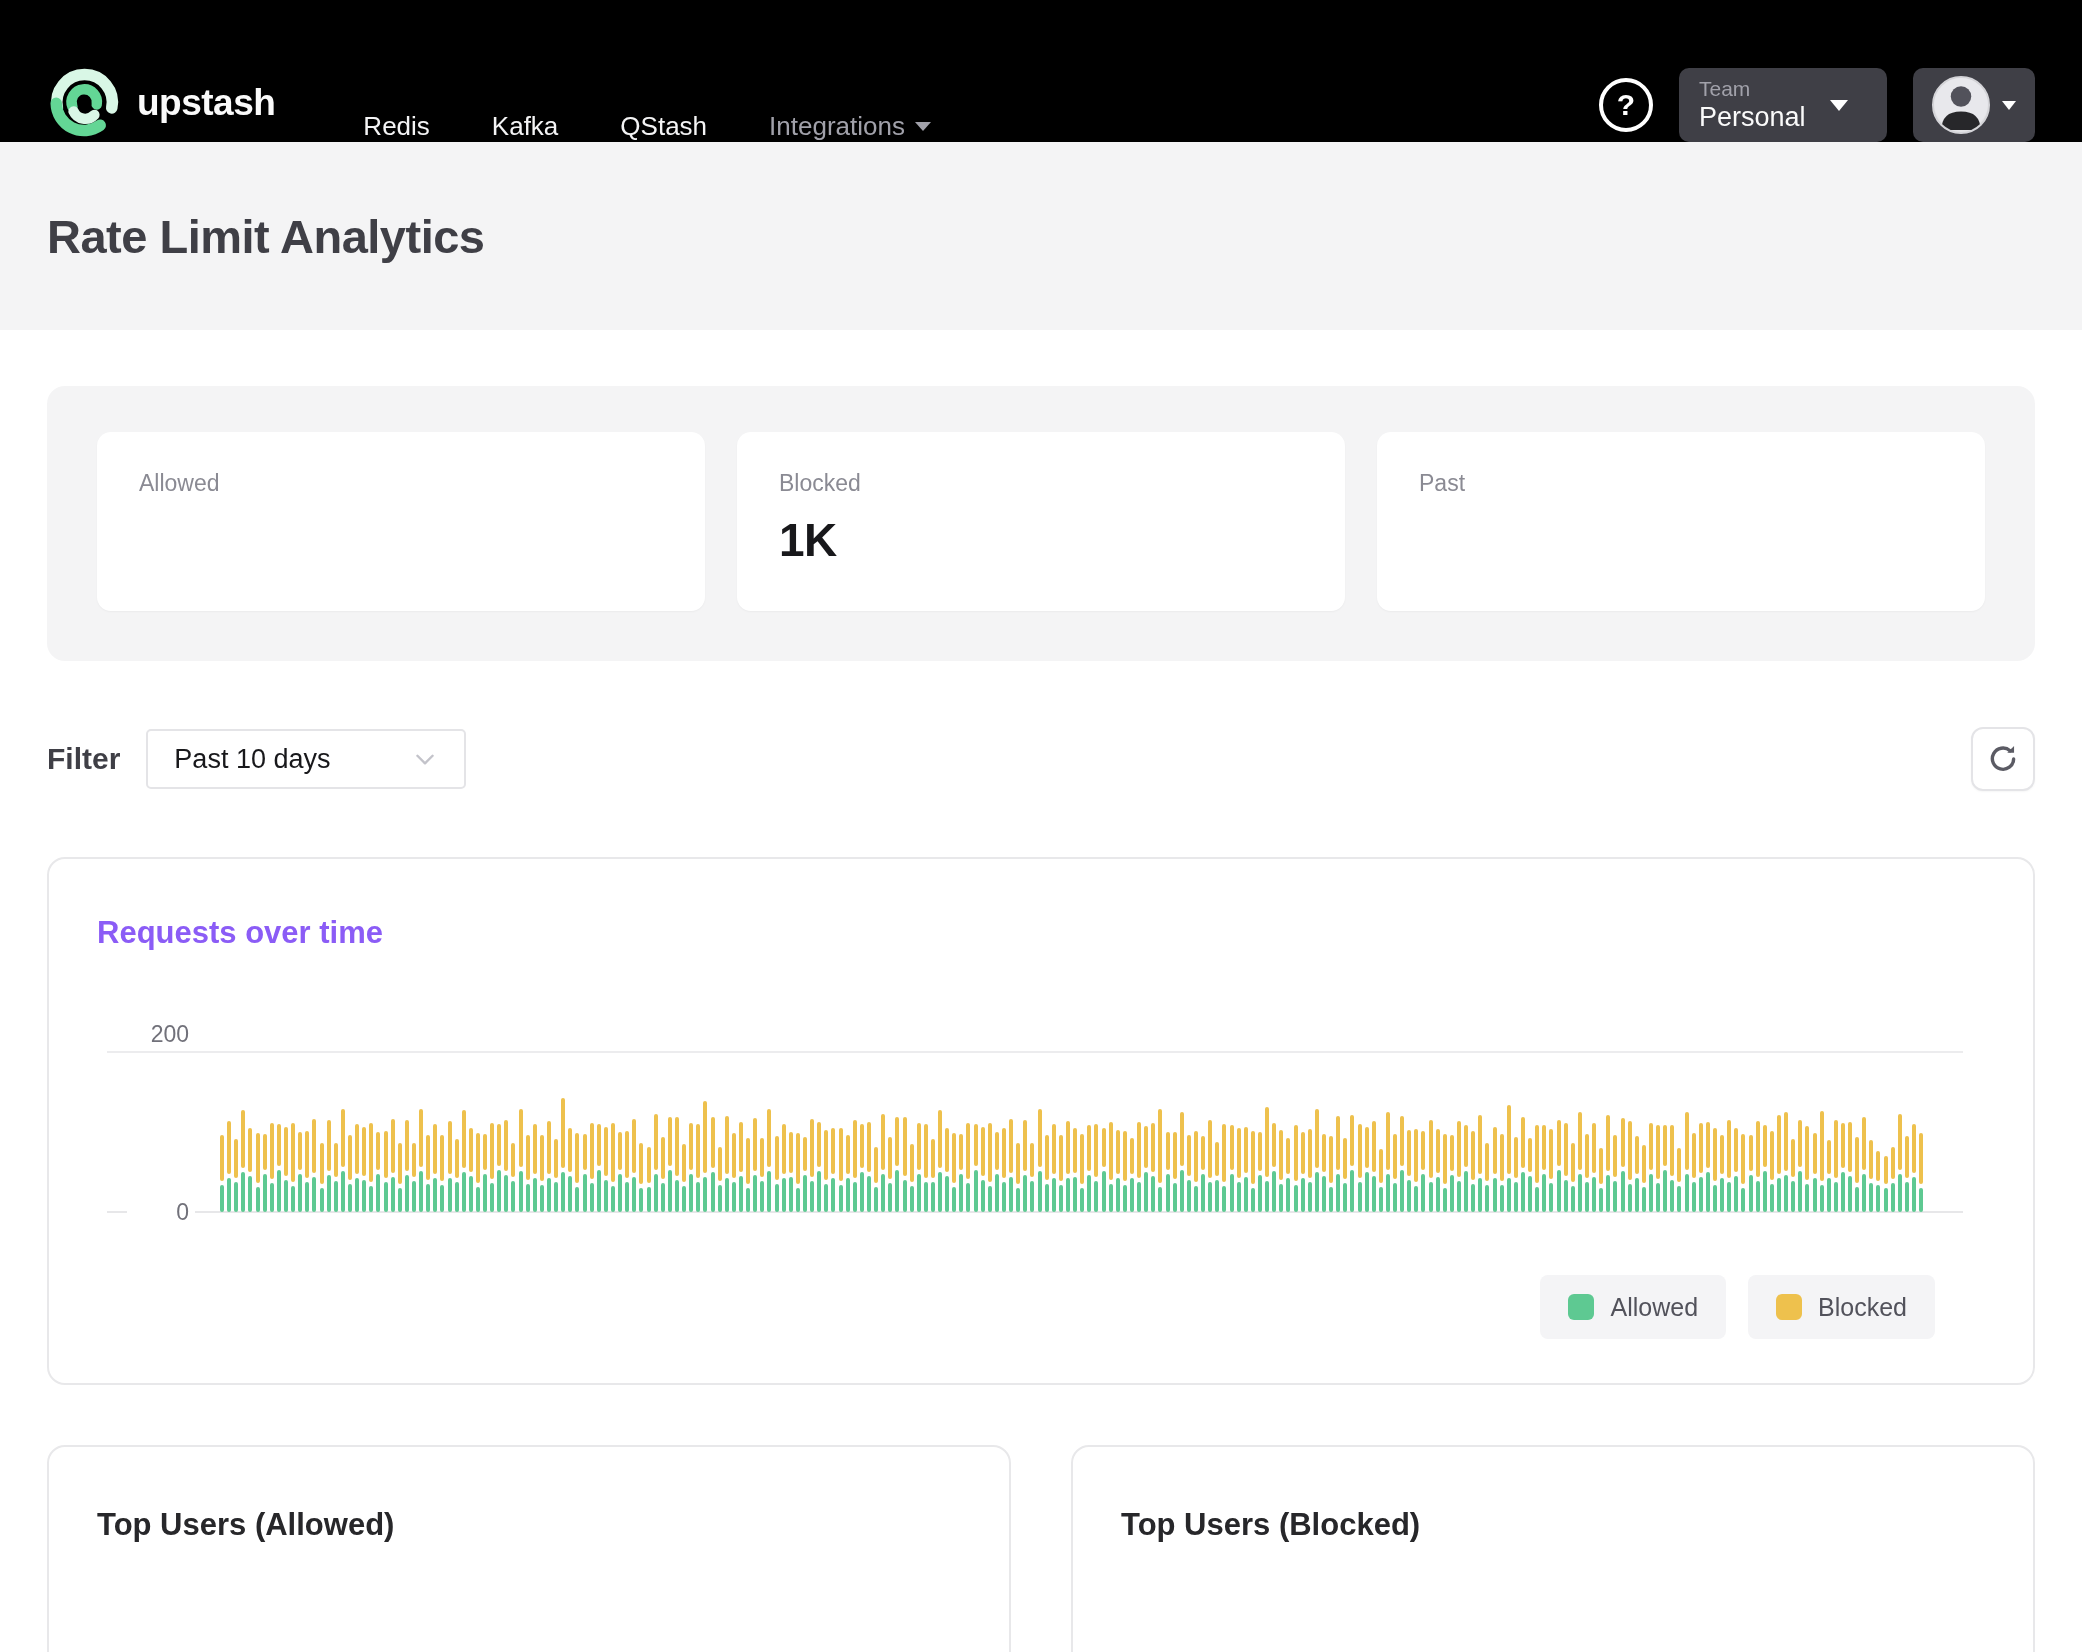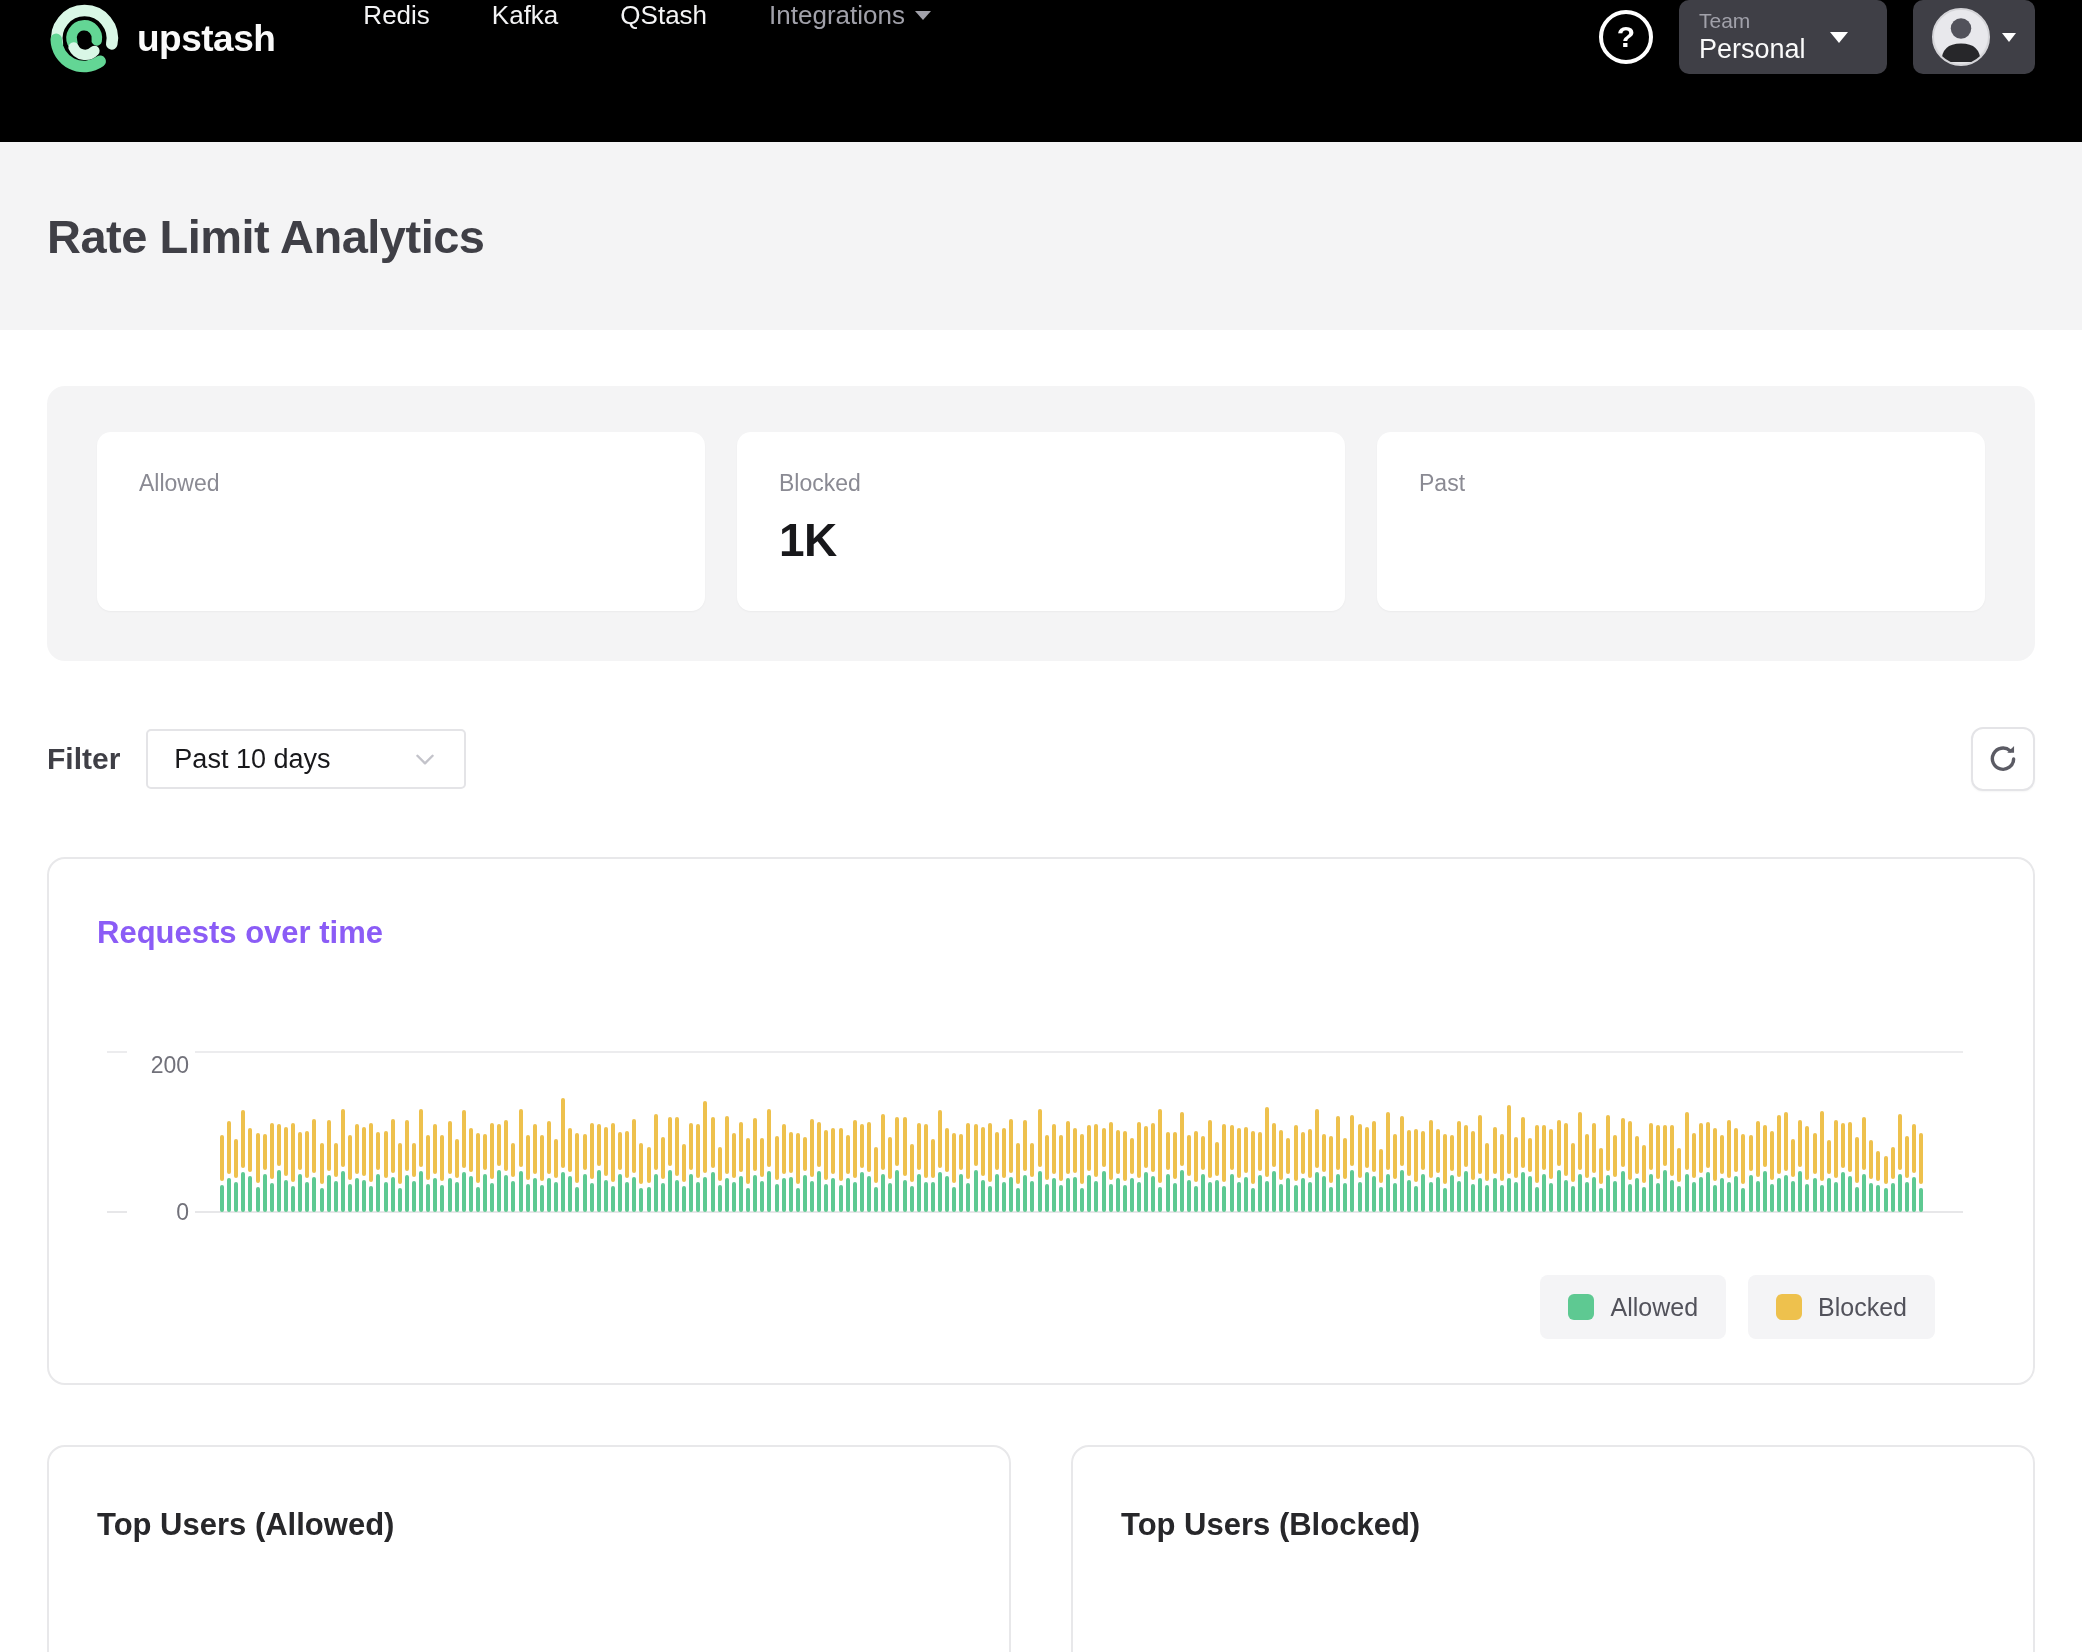--- a/index.html
+++ b/index.html
@@ -1,20 +1,20 @@
 <!DOCTYPE html>
 <html><head>
 <meta charset="utf-8">
 <style>
   * { margin:0; padding:0; box-sizing:border-box; }
   html,body { width:2082px; height:1652px; overflow:hidden; background:#ffffff;
     font-family:"Liberation Sans", sans-serif; -webkit-font-smoothing:antialiased; }
 
   
-  .nav { height:142px; background:#000; display:flex; align-items:flex-start; padding:0 47px; }
+  .nav { height:142px; background:#000; display:flex; align-items:flex-end; padding:0 47px; }
   .logo { display:flex; align-items:center; gap:16px; }
   .logo-text { color:#fafafa; font-size:37px; font-weight:700; letter-spacing:-0.5px; }
   .nav-links { display:flex; align-items:center; gap:62px; margin-left:88px; }
   .nav-link { color:#f4f4f5; font-size:26px; font-weight:500; cursor:pointer; }
   .nav-link.muted { color:#a1a1aa; display:flex; align-items:center; gap:10px; }
   .caret-down { width:0; height:0; border-left:8px solid transparent; border-right:8px solid transparent; border-top:9px solid #a1a1aa; }
   .nav-right { margin-left:auto; display:flex; align-items:center; gap:26px; }
   .help-btn { width:54px; height:54px; border:4px solid #fff; border-radius:50%; color:#fff;
     display:flex; align-items:center; justify-content:center; font-size:30px; font-weight:700; cursor:pointer; }
   .team-box { background:#3f3f46; border-radius:10px; height:74px; min-width:208px;
@@ -159,21 +159,21 @@
         <path d="M19.8 2.8 L19.8 7.6 L15 7.6 Z" fill="#5b5b64"></path>
       </svg>
     </div>
   </div>
 
   <div class="chart-card">
     <div class="chart-title">Requests over time</div>
     <div class="plot">
       <div class="gridline" style="top:54px;"></div>
       <div class="gridline zero" style="top:214px;"></div>
-      <div class="y-label" style="top:68px;">200</div>
+      <div class="y-label" style="top:37px;">200</div>
       <div class="y-label" style="top:215px;">0</div>
       <div class="bars" id="bars">
           <div class="bar-col">
             <div class="seg" style="height: 46px; background: rgb(238, 193, 77); margin-bottom: 4px;"></div>
             <div class="seg" style="height: 27px; background: rgb(94, 201, 146);"></div>
           </div>
           <div class="bar-col">
             <div class="seg" style="height: 53px; background: rgb(238, 193, 77); margin-bottom: 4px;"></div>
             <div class="seg" style="height: 34px; background: rgb(94, 201, 146);"></div>
           </div>

